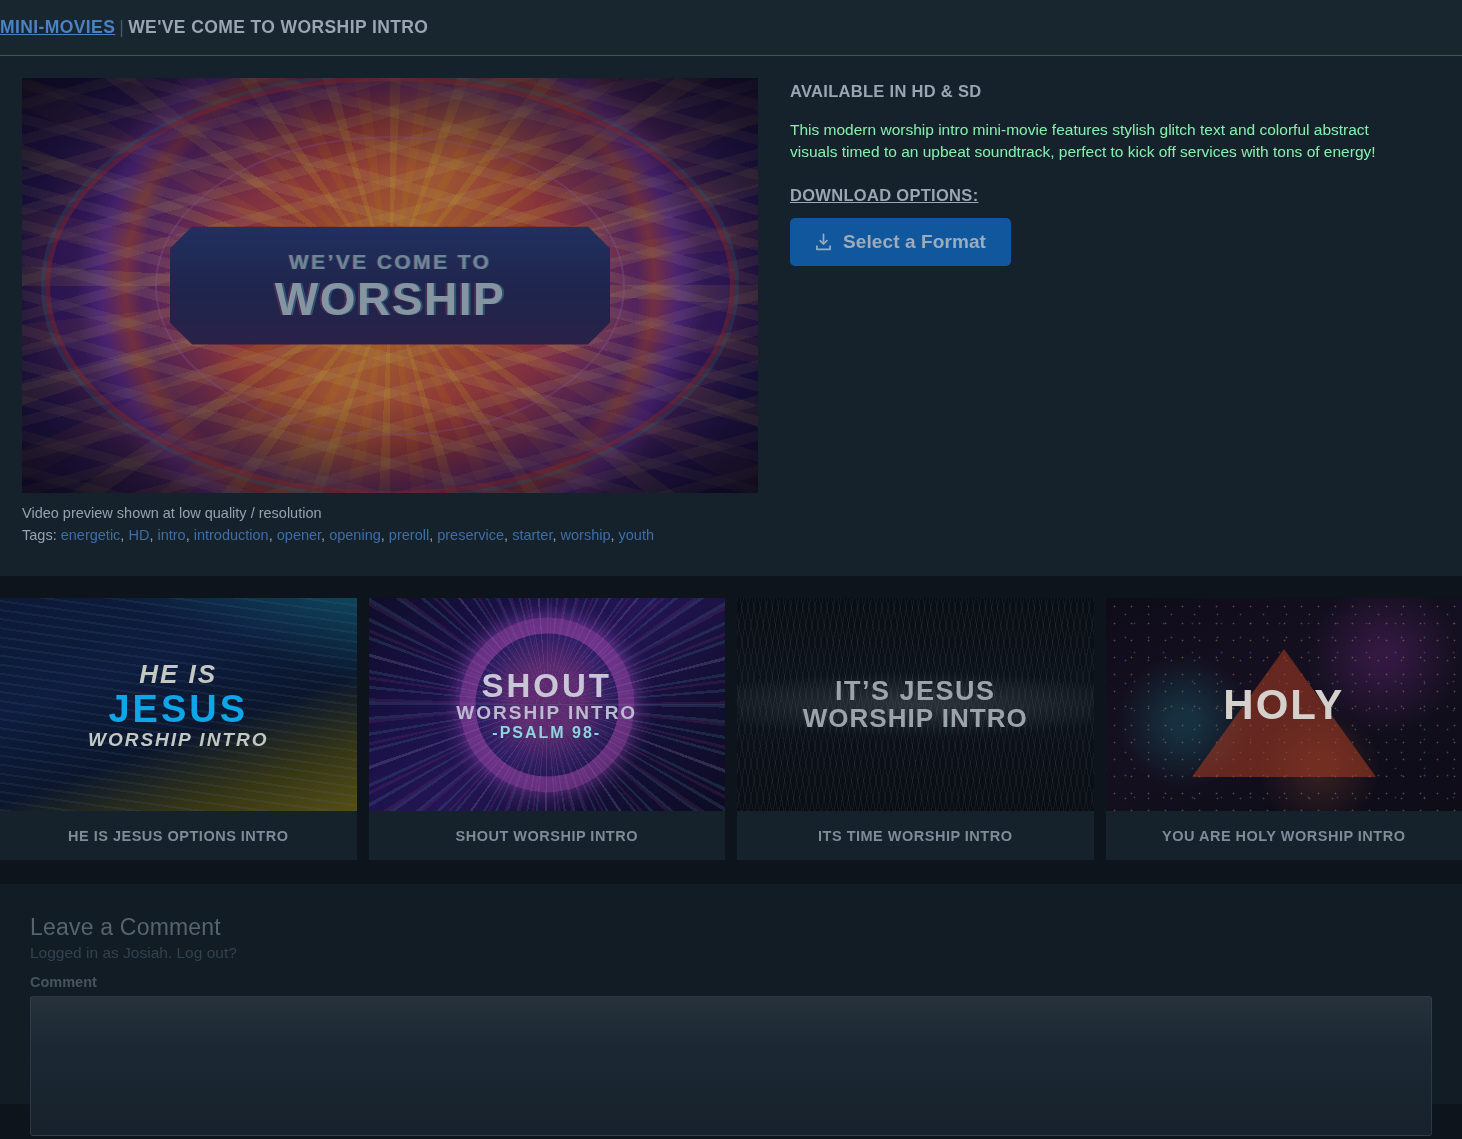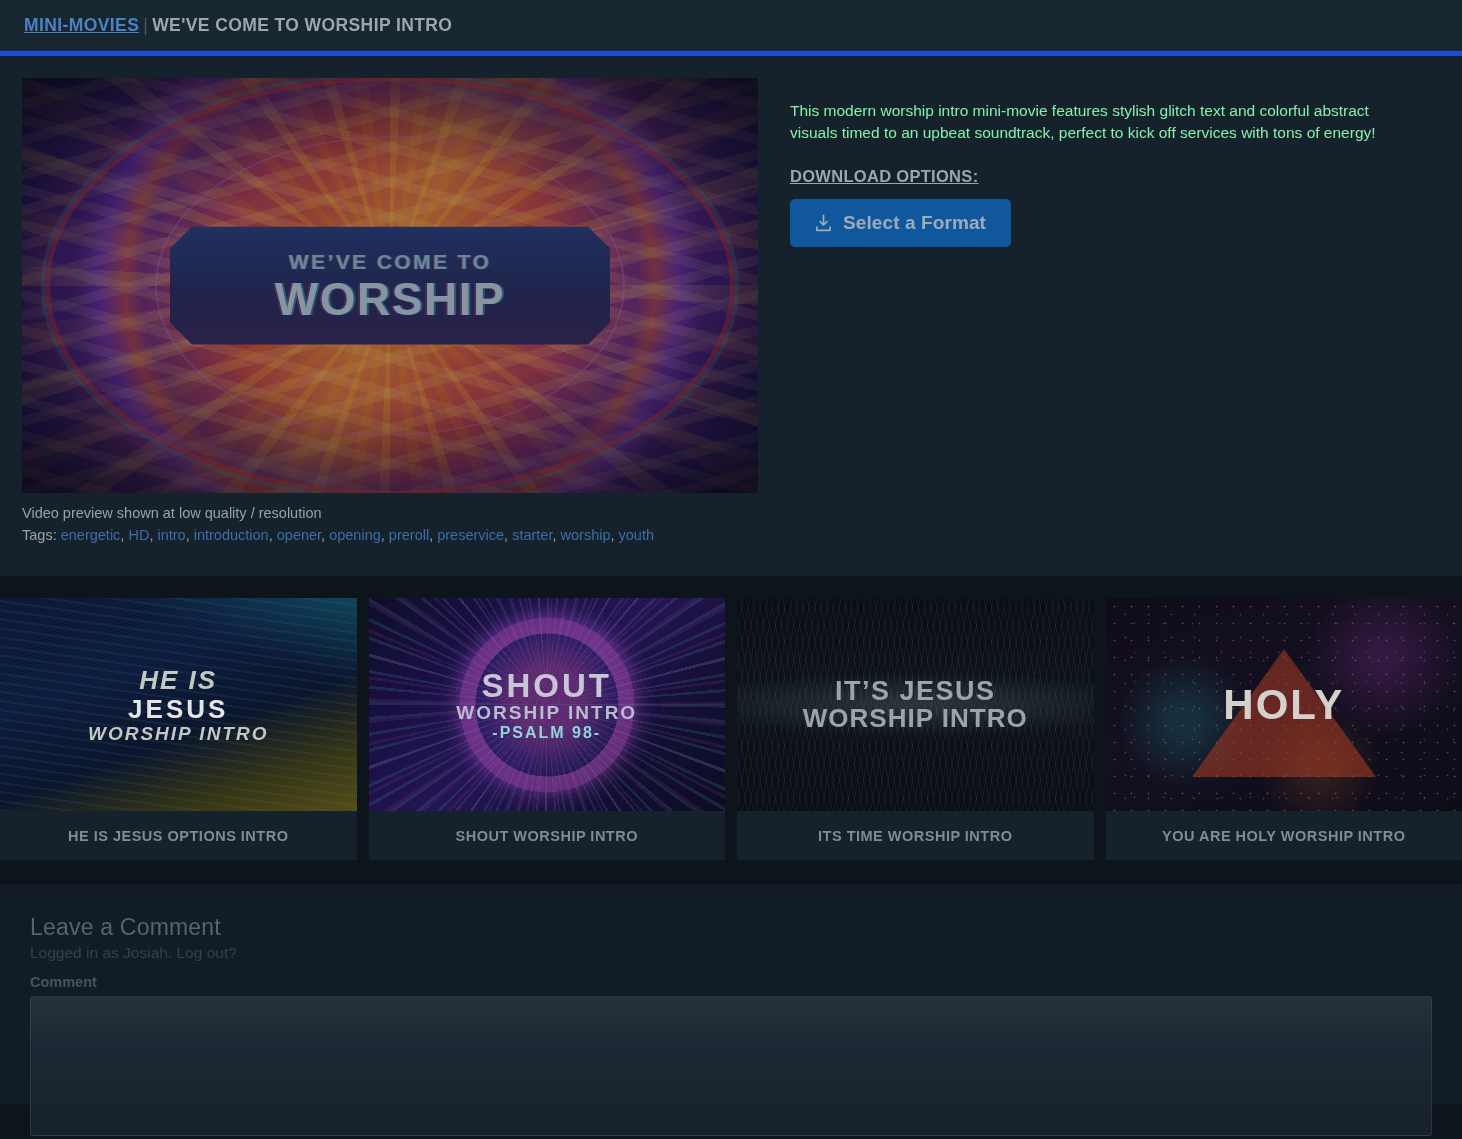--- a/index.html
+++ b/index.html
@@ -10,22 +10,21 @@
     background: #0d141b;
     font-family: "Liberation Sans", sans-serif;
   }
 
   
   .topbar {
     height: 56px;
     background: #182630;
     display: flex;
     align-items: center;
-    padding-left: 24px;
-    border-bottom: 5px solid #1d4ed8;
+    border-bottom: 1px solid #1d4ed8;
   }
   .crumb {
     font-size: 17.5px;
     font-weight: 700;
     letter-spacing: 0.4px;
   }
   .crumb-cat { color: #4a82c4; }
   .crumb-sep { color: #4a5866; margin: 0 4px; font-weight: 400; }
   .crumb-title { color: #9aa6b2; }
 
@@ -235,21 +234,21 @@
       linear-gradient(200deg, rgba(20,190,200,0.45) 0%, rgba(20,190,200,0) 26%),
       linear-gradient(160deg, #101f4e 0%, #122659 35%, #0d1b3c 60%, #5a5312 82%, #8a7a17 100%),
       #0e1a3c;
   }
   .bg-jesus:after {
     content: "";
     position: absolute; inset: 0;
     background: repeating-linear-gradient(8deg, rgba(120,190,255,0.13) 0 2px, rgba(0,0,0,0) 2px 9px);
   }
   .t-jesus-1 { font-size: 26px; font-style: italic; font-weight: 700; letter-spacing: 2px; color: #c3c8c2; }
-  .t-jesus-2 { font-size: 26px; font-weight: 800; letter-spacing: 3px; color: #e5e5e5; line-height: 1.05; }
+  .t-jesus-2 { font-size: 38px; font-weight: 800; letter-spacing: 3px; color: #0ea5e9; line-height: 1.05; }
   .t-jesus-3 { font-size: 19px; font-style: italic; font-weight: 700; letter-spacing: 2px; color: #c3c8c2; }
 
   
   .bg-shout {
     position: absolute; inset: 0;
     background:
       radial-gradient(circle at 50% 48%, rgba(190,70,190,0.75) 0 16%, rgba(120,60,200,0.45) 30%, rgba(30,20,80,0.1) 46%),
       linear-gradient(135deg, #120a35 0%, #2a1370 30%, #3b1a86 50%, #1b0f4a 75%, #0d0826 100%);
   }
   .bg-shout:after {
@@ -390,20 +389,21 @@
 
     <div class="caption">Video preview shown at low quality / resolution</div>
 
     <div class="caption tags-line">
       <span class="tags-label">Tags:</span>
       <span id="tags-container"> <a class="tag-link" href="#">energetic</a><span class="tag-sep">,</span> <a class="tag-link" href="#">HD</a><span class="tag-sep">,</span> <a class="tag-link" href="#">intro</a><span class="tag-sep">,</span> <a class="tag-link" href="#">introduction</a><span class="tag-sep">,</span> <a class="tag-link" href="#">opener</a><span class="tag-sep">,</span> <a class="tag-link" href="#">opening</a><span class="tag-sep">,</span> <a class="tag-link" href="#">preroll</a><span class="tag-sep">,</span> <a class="tag-link" href="#">preservice</a><span class="tag-sep">,</span> <a class="tag-link" href="#">starter</a><span class="tag-sep">,</span> <a class="tag-link" href="#">worship</a><span class="tag-sep">,</span> <a class="tag-link" href="#">youth</a></span>
     </div>
   </div>
 
   <div class="right-col">
+    <div class="avail">AVAILABLE IN HD &amp; SD</div>
     <div class="descr">This modern worship intro mini-movie features stylish glitch text and colorful abstract visuals timed to an upbeat soundtrack, perfect to kick off services with tons of energy!</div>
     <div class="dl-head">DOWNLOAD OPTIONS:</div>
     <button class="fmt-btn">
       <span>
         <svg class="dl-icon" viewBox="0 0 17 18" fill="none" stroke="#9dacb8" stroke-width="1.7" stroke-linecap="round" stroke-linejoin="round">
           <path d="M8.5 1.4 V10.4"></path>
           <path d="M5.1 7.6 L8.5 11 L11.9 7.6"></path>
           <path d="M1.9 13.2 V16.3 H15.1 V13.2"></path>
         </svg>
       </span>

